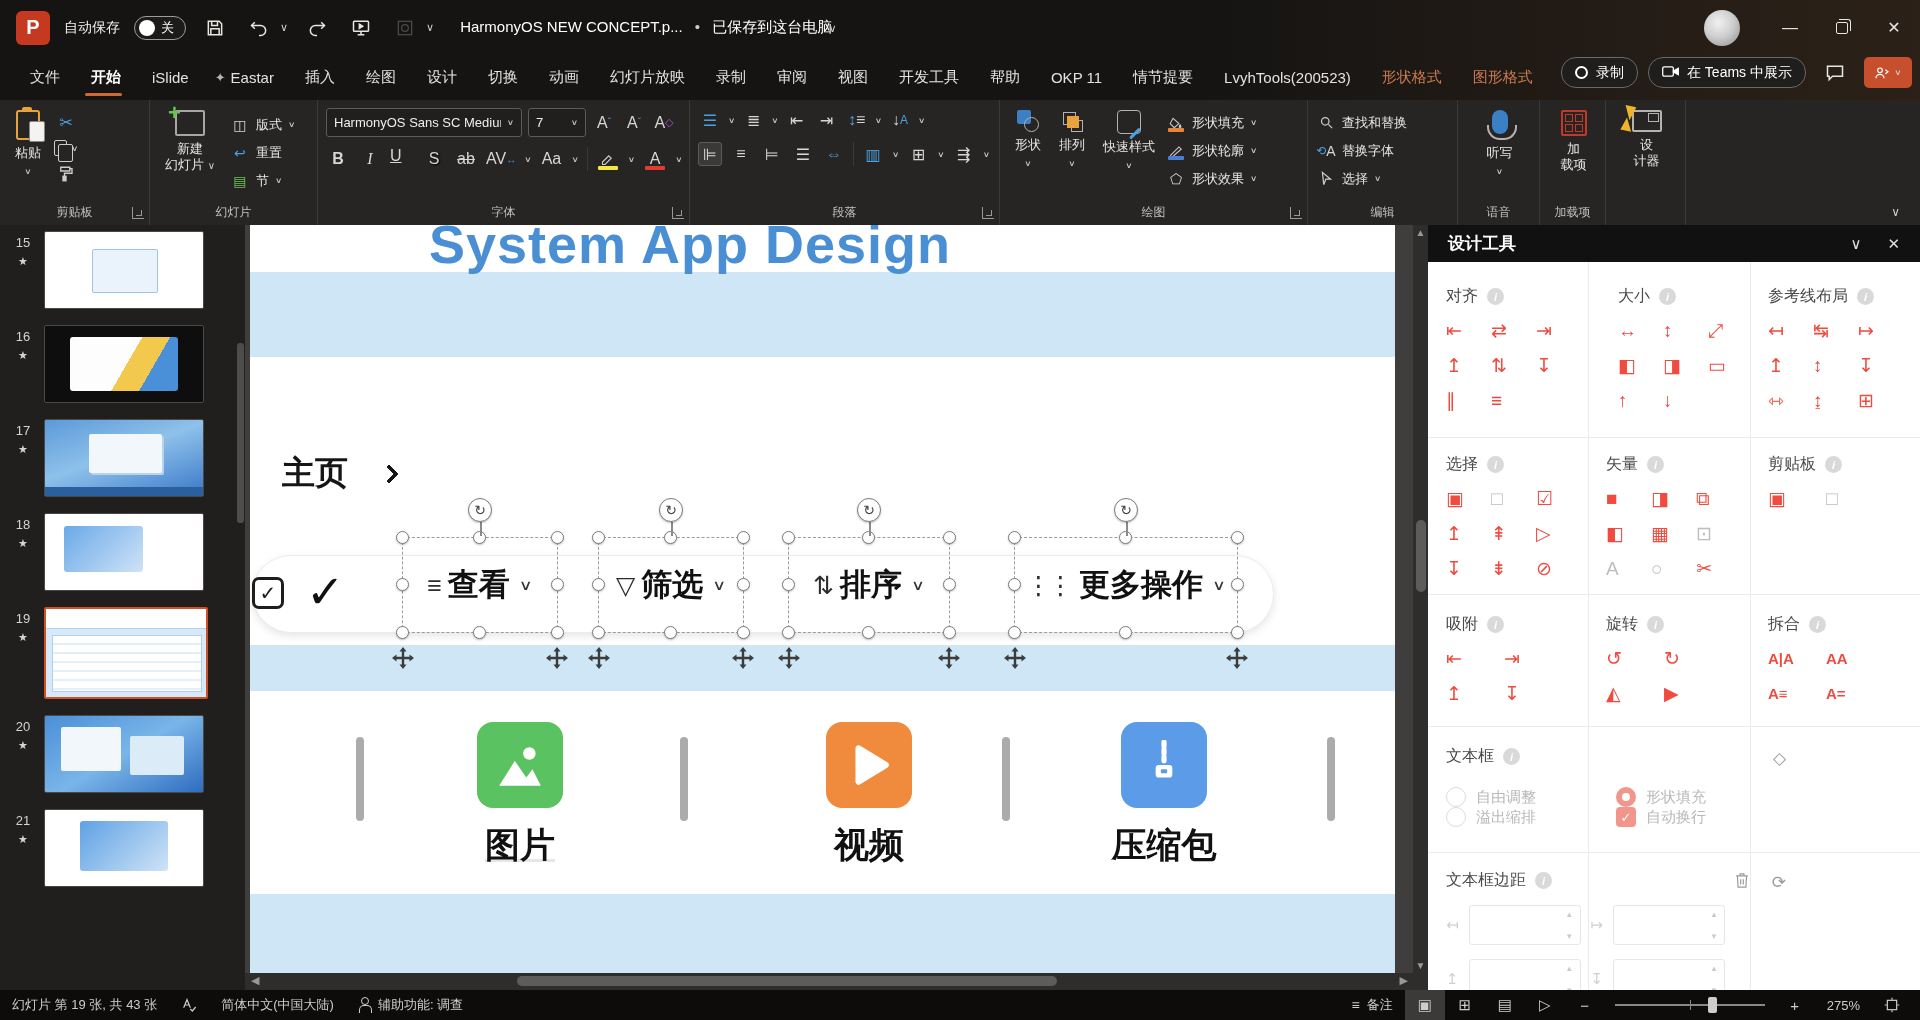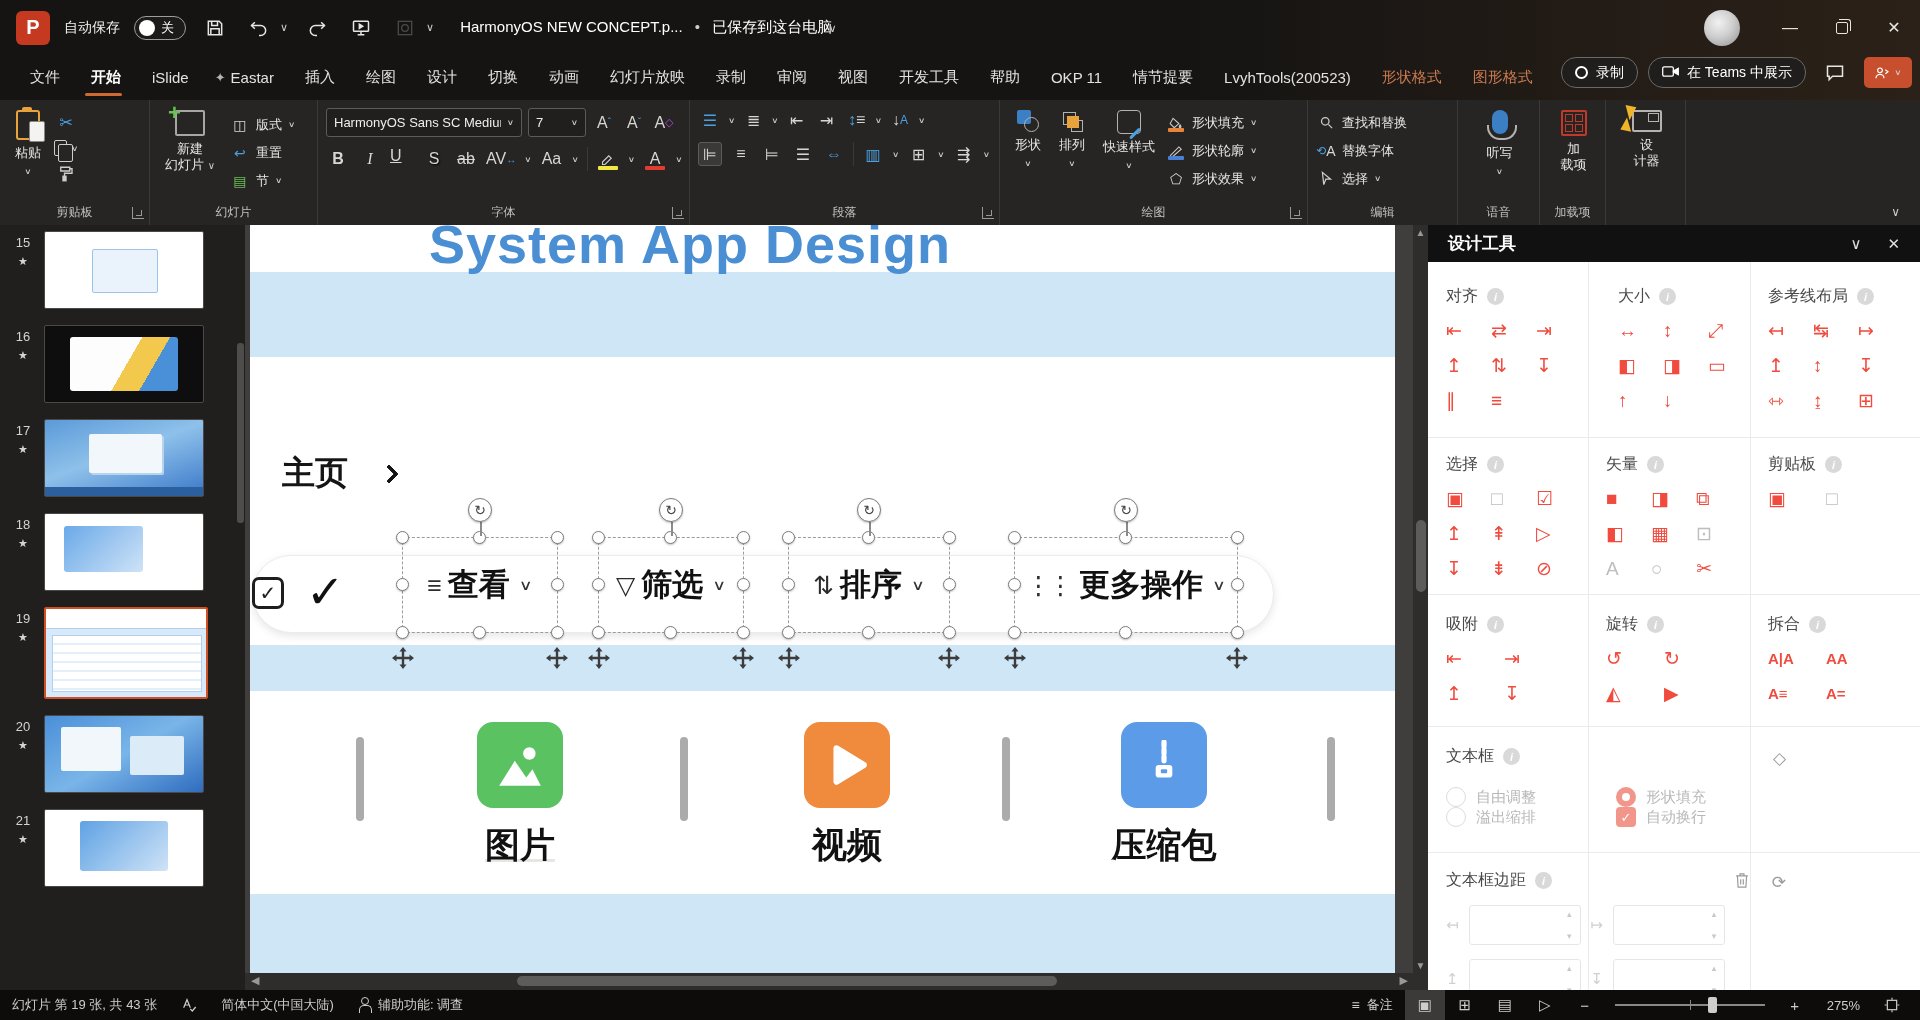--- a/index.html
+++ b/index.html
@@ -852,21 +852,21 @@
             <div class="card" style="left: 190px; text-decoration: underline;">
               <div class="card-ic" style="background: rgb(91, 194, 98);">
                 <svg width="50" height="50" viewBox="0 0 48 48" class="glyph-svg">
                   <circle cx="33" cy="13" r="6" fill="#fff"></circle>
                   <path d="M4 44L19 20l11 16 6-8 8 16z" fill="#fff"></path>
                 </svg>
               </div>
               <div class="card-label">图片</div>
             </div>
 
-            <div class="card" style="left: 517px;">
+            <div class="card" style="left: 539px;">
               <div class="card-ic" style="background: rgb(240, 138, 60);">
                 <svg width="50" height="50" viewBox="0 0 48 48" class="glyph-svg">
                   <path d="M14 8l26 16-26 16z" fill="#fff" stroke="#fff" stroke-width="6" stroke-linejoin="round"></path>
                 </svg>
               </div>
               <div class="card-label">视频</div>
             </div>
 
             <div class="card" style="left: 834px;">
               <div class="card-ic" style="background: rgb(91, 155, 232);">

